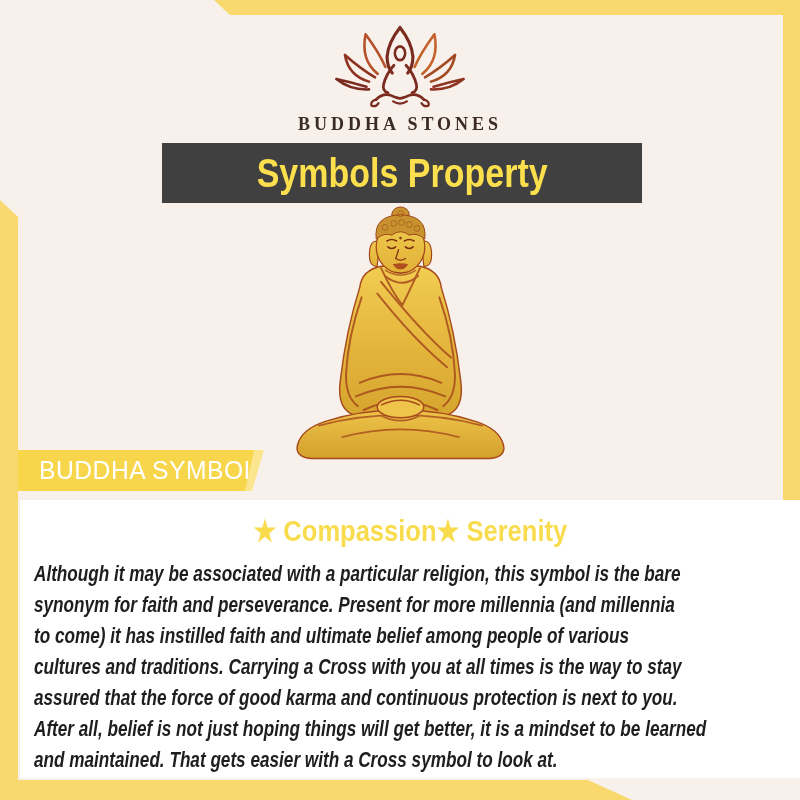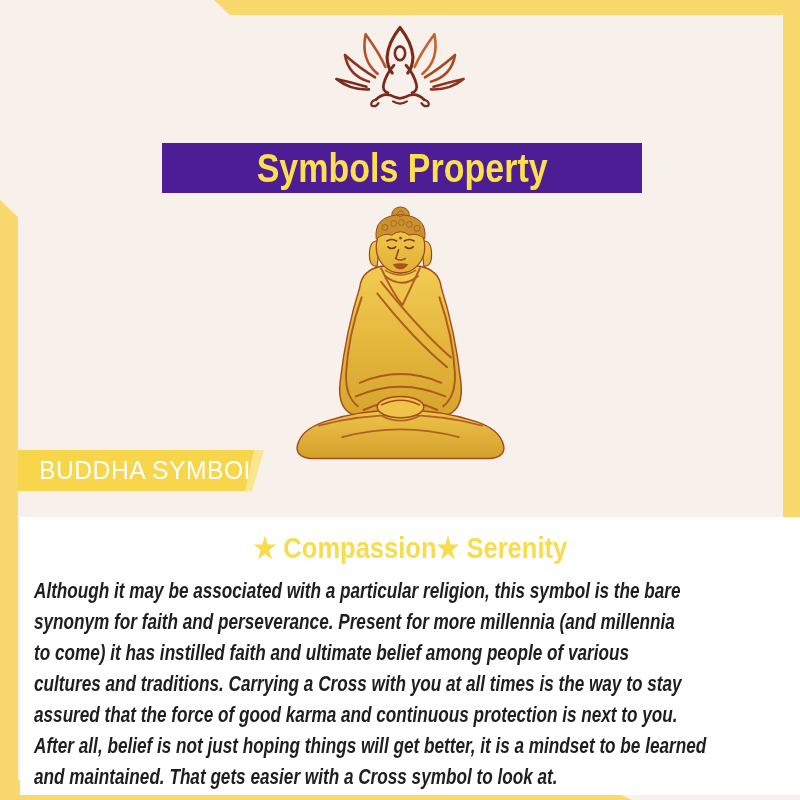--- a/index.html
+++ b/index.html
@@ -17,39 +17,39 @@
   .accent-bottom{left:0;top:780px;width:632px;height:20px;
     clip-path:polygon(0 0,588px 0,100% 100%,0 100%);}
 
   
   .brand{position:absolute;left:0;top:24px;width:800px;text-align:center;}
   .brand svg{display:block;margin:0 auto;}
   .brand-name{margin-top:4px;font-family:"Liberation Serif",serif;font-size:18px;
     letter-spacing:4px;color:#3B2B25;font-weight:600;}
 
   
-  .title-bar{position:absolute;left:162px;top:143px;width:480px;height:50px;background:#4c1d95;
+  .title-bar{position:absolute;left:162px;top:143px;width:480px;height:60px;background:#404040;
     display:flex;align-items:center;justify-content:center;}
   .title-bar span{display:inline-block;font-size:40px;font-weight:bold;color:#FBDF4D;
     transform:scaleX(0.85);white-space:nowrap;}
 
   
   .buddha{position:absolute;left:283px;top:206px;width:235px;height:272px;}
 
   
   .ribbon-tip{position:absolute;left:18px;top:450px;width:246px;height:41px;background:#FBE58F;
     clip-path:polygon(228px 0,246px 0,234px 100%,218px 100%);}
   .ribbon{position:absolute;left:18px;top:450px;width:246px;height:41px;background:#F8D64B;
     clip-path:polygon(0 0,236px 0,227px 100%,0 100%);
     display:flex;align-items:center;}
   .ribbon span{display:inline-block;margin-left:21px;font-size:26px;color:#FFFFFF;
     transform:scaleX(0.95);transform-origin:left center;white-space:nowrap;letter-spacing:0.5px;}
 
   
-  .panel{position:absolute;left:20px;top:517px;width:780px;height:278px;background:#FFFFFF;}
+  .panel{position:absolute;left:20px;top:500px;width:780px;height:278px;background:#FFFFFF;}
   .props{position:absolute;left:0;top:14px;width:780px;text-align:center;}
   .props span{display:inline-block;font-size:29px;font-weight:bold;color:#F8DC4D;
     transform:scaleX(0.88);white-space:nowrap;}
   .para{position:absolute;left:14px;top:58px;width:760px;font-style:italic;}
   .para .line{height:31px;line-height:31px;font-size:22px;font-weight:bold;color:#1E1E1E;
     transform:scaleX(0.78);transform-origin:left center;white-space:nowrap;}
 </style>
 </head>
 <body>
 
@@ -73,20 +73,21 @@
 
       <path d="M80,4 Q66,22 65,38 Q65,50 71,57 M80,4 Q94,22 95,38 Q95,50 89,57" stroke="#7A2B1E" stroke-width="3.6"></path>
 
       <ellipse cx="80" cy="34" rx="6" ry="8" stroke="#7A2B1E" stroke-width="3"></ellipse>
 
       <path d="M73,48 Q64,58 61,70 Q59,78 66,80 M87,48 Q96,58 99,70 Q101,78 94,80" stroke="#7A2B1E" stroke-width="3.2"></path>
 
       <path d="M52,88 Q62,78 74,85 Q80,88 86,85 Q98,78 108,88" stroke="#7A2B1E" stroke-width="3.2"></path>
       <path d="M52,88 q-7,2 -5,7 q5,2 8,-3 M108,88 q7,2 5,7 q-5,2 -8,-3 M72,90 q8,5 16,0" stroke="#7A2B1E" stroke-width="2.6"></path>
     </svg>
+    <div class="brand-name">BUDDHA STONES</div>
   </div>
 
   <div class="title-bar">
     <span>Symbols Property</span>
   </div>
 
   <svg class="buddha" viewBox="0 -10 240 280">
     <defs>
       <linearGradient id="gGold" x1="0" y1="0" x2="0" y2="1">
         <stop offset="0" stop-color="#F2CC52"></stop>

